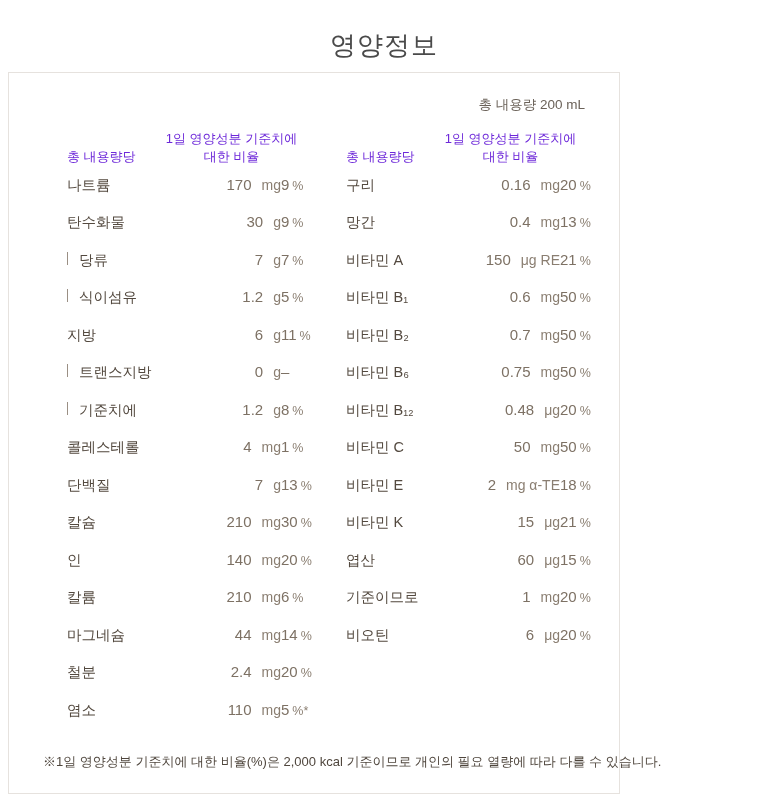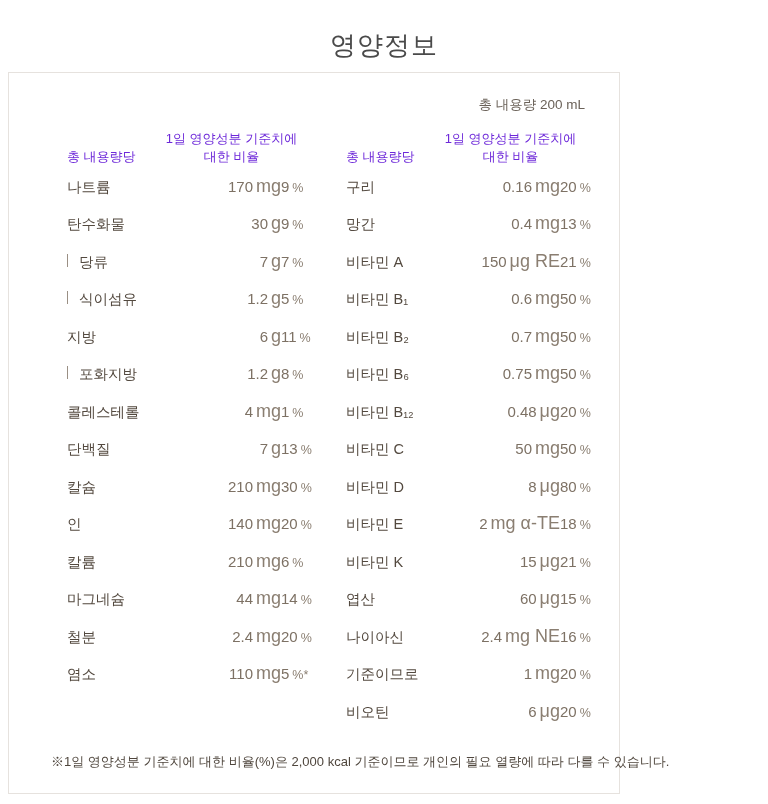--- a/index.html
+++ b/index.html
@@ -90,40 +90,40 @@
     background: #9a8f84;
   }
   .r-val {
     flex: 0 0 118px;
     text-align: right;
     color: #7d7164;
     font-size: 15px;
     white-space: nowrap;
   }
   .r-unit {
-    font-size: 18px;
+    font-size: 14px;
     color: #8a7e71;
-    padding-left: 3px;
+    padding-left: 10px;
   }
   .r-pct {
     flex: 1;
     text-align: right;
     padding-right: 34px;
     color: #7d7164;
     font-size: 15px;
     white-space: nowrap;
   }
   .r-pct .pctmark {
     font-size: 12.5px;
     color: #8a7e71;
     padding-left: 3px;
   }
   .notes {
     position: absolute;
-    left: 12px;
+    left: 4px;
     bottom: 18px;
     width: 100%;
     padding: 0 30px;
     color: #4f463d;
     font-size: 13px;
     line-height: 2.1;
   }
   .notes div { white-space: nowrap; }
 </style>
 </head>
@@ -166,21 +166,26 @@
               <div class="r-name indent">식이섬유</div>
               <div class="r-val">1.2<span class="r-unit">g</span></div>
               <div class="r-pct">5<span class="pctmark">%</span></div>
             </div>
             <div class="row">
               <div class="r-name">지방</div>
               <div class="r-val">6<span class="r-unit">g</span></div>
               <div class="r-pct">11<span class="pctmark">%</span></div>
             </div>
             <div class="row">
-              <div class="r-name indent">포화지방</div>
+              <div class="r-name indent">트랜스지방</div>
+              <div class="r-val">0<span class="r-unit">g</span></div>
+              <div class="r-pct">–</div>
+            </div>
+            <div class="row">
+              <div class="r-name indent">기준치에</div>
               <div class="r-val">1.2<span class="r-unit">g</span></div>
               <div class="r-pct">8<span class="pctmark">%</span></div>
             </div>
             <div class="row">
               <div class="r-name">콜레스테롤</div>
               <div class="r-val">4<span class="r-unit">mg</span></div>
               <div class="r-pct">1<span class="pctmark">%</span></div>
             </div>
             <div class="row">
               <div class="r-name">단백질</div>
@@ -260,45 +265,35 @@
               <div class="r-name">비타민 B₁₂</div>
               <div class="r-val">0.48<span class="r-unit">μg</span></div>
               <div class="r-pct">20<span class="pctmark">%</span></div>
             </div>
             <div class="row">
               <div class="r-name">비타민 C</div>
               <div class="r-val">50<span class="r-unit">mg</span></div>
               <div class="r-pct">50<span class="pctmark">%</span></div>
             </div>
             <div class="row">
-              <div class="r-name">비타민 D</div>
-              <div class="r-val">8<span class="r-unit">μg</span></div>
-              <div class="r-pct">80<span class="pctmark">%</span></div>
-            </div>
-            <div class="row">
               <div class="r-name">비타민 E</div>
               <div class="r-val">2<span class="r-unit">mg α-TE</span></div>
               <div class="r-pct">18<span class="pctmark">%</span></div>
             </div>
             <div class="row">
               <div class="r-name">비타민 K</div>
               <div class="r-val">15<span class="r-unit">μg</span></div>
               <div class="r-pct">21<span class="pctmark">%</span></div>
             </div>
             <div class="row">
               <div class="r-name">엽산</div>
               <div class="r-val">60<span class="r-unit">μg</span></div>
               <div class="r-pct">15<span class="pctmark">%</span></div>
             </div>
             <div class="row">
-              <div class="r-name">나이아신</div>
-              <div class="r-val">2.4<span class="r-unit">mg NE</span></div>
-              <div class="r-pct">16<span class="pctmark">%</span></div>
-            </div>
-            <div class="row">
               <div class="r-name">기준이므로</div>
               <div class="r-val">1<span class="r-unit">mg</span></div>
               <div class="r-pct">20<span class="pctmark">%</span></div>
             </div>
             <div class="row">
               <div class="r-name">비오틴</div>
               <div class="r-val">6<span class="r-unit">μg</span></div>
               <div class="r-pct">20<span class="pctmark">%</span></div>
             </div>
           </div>

